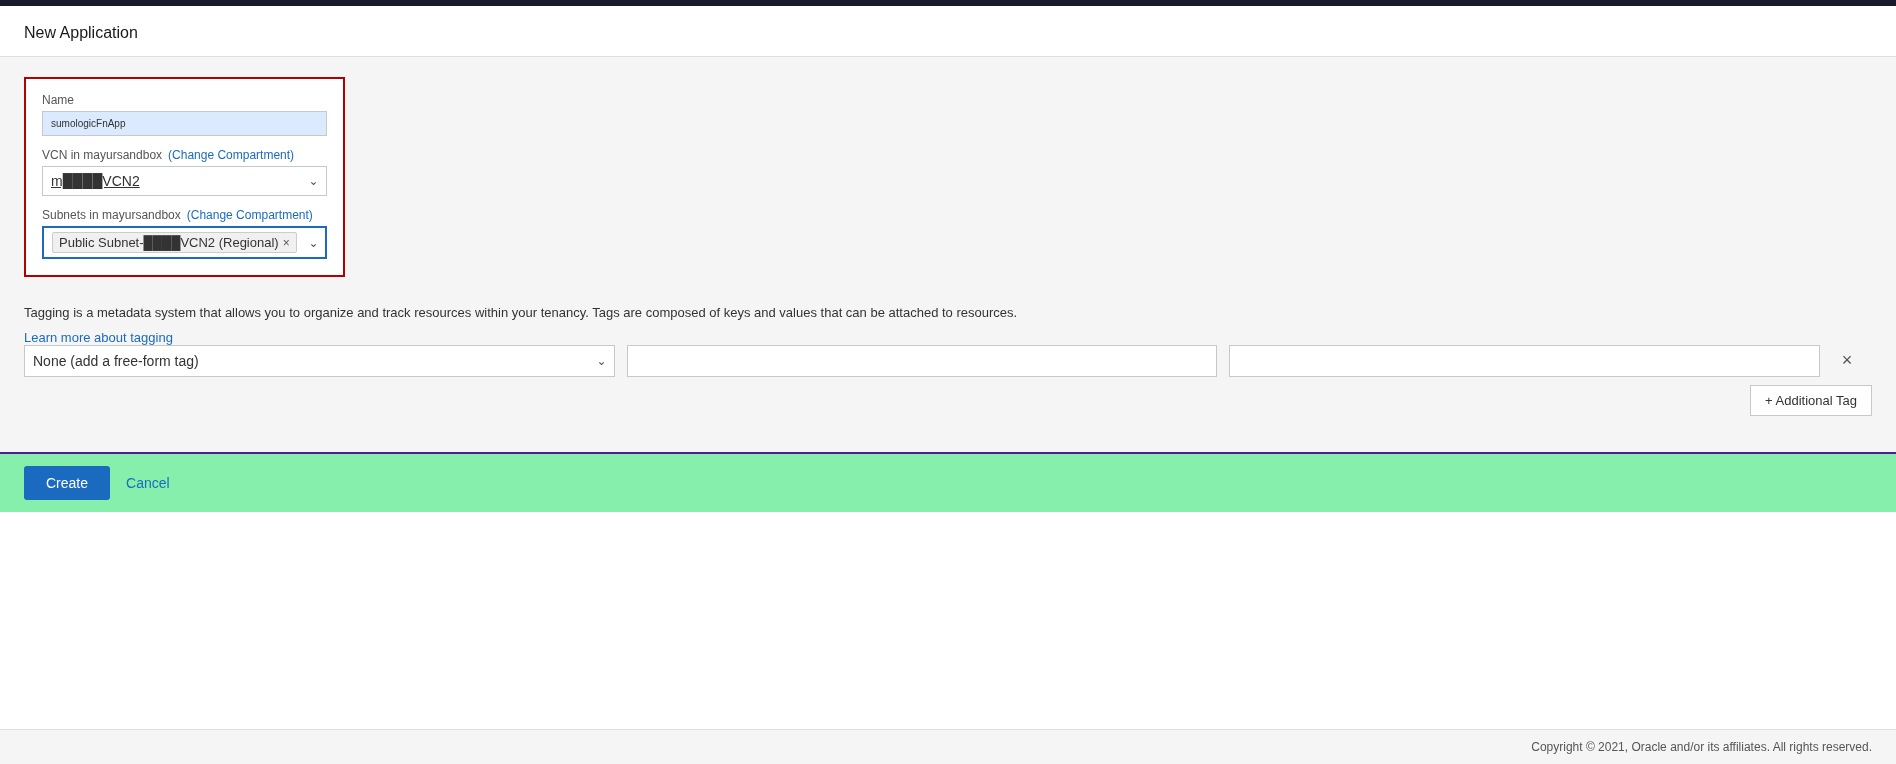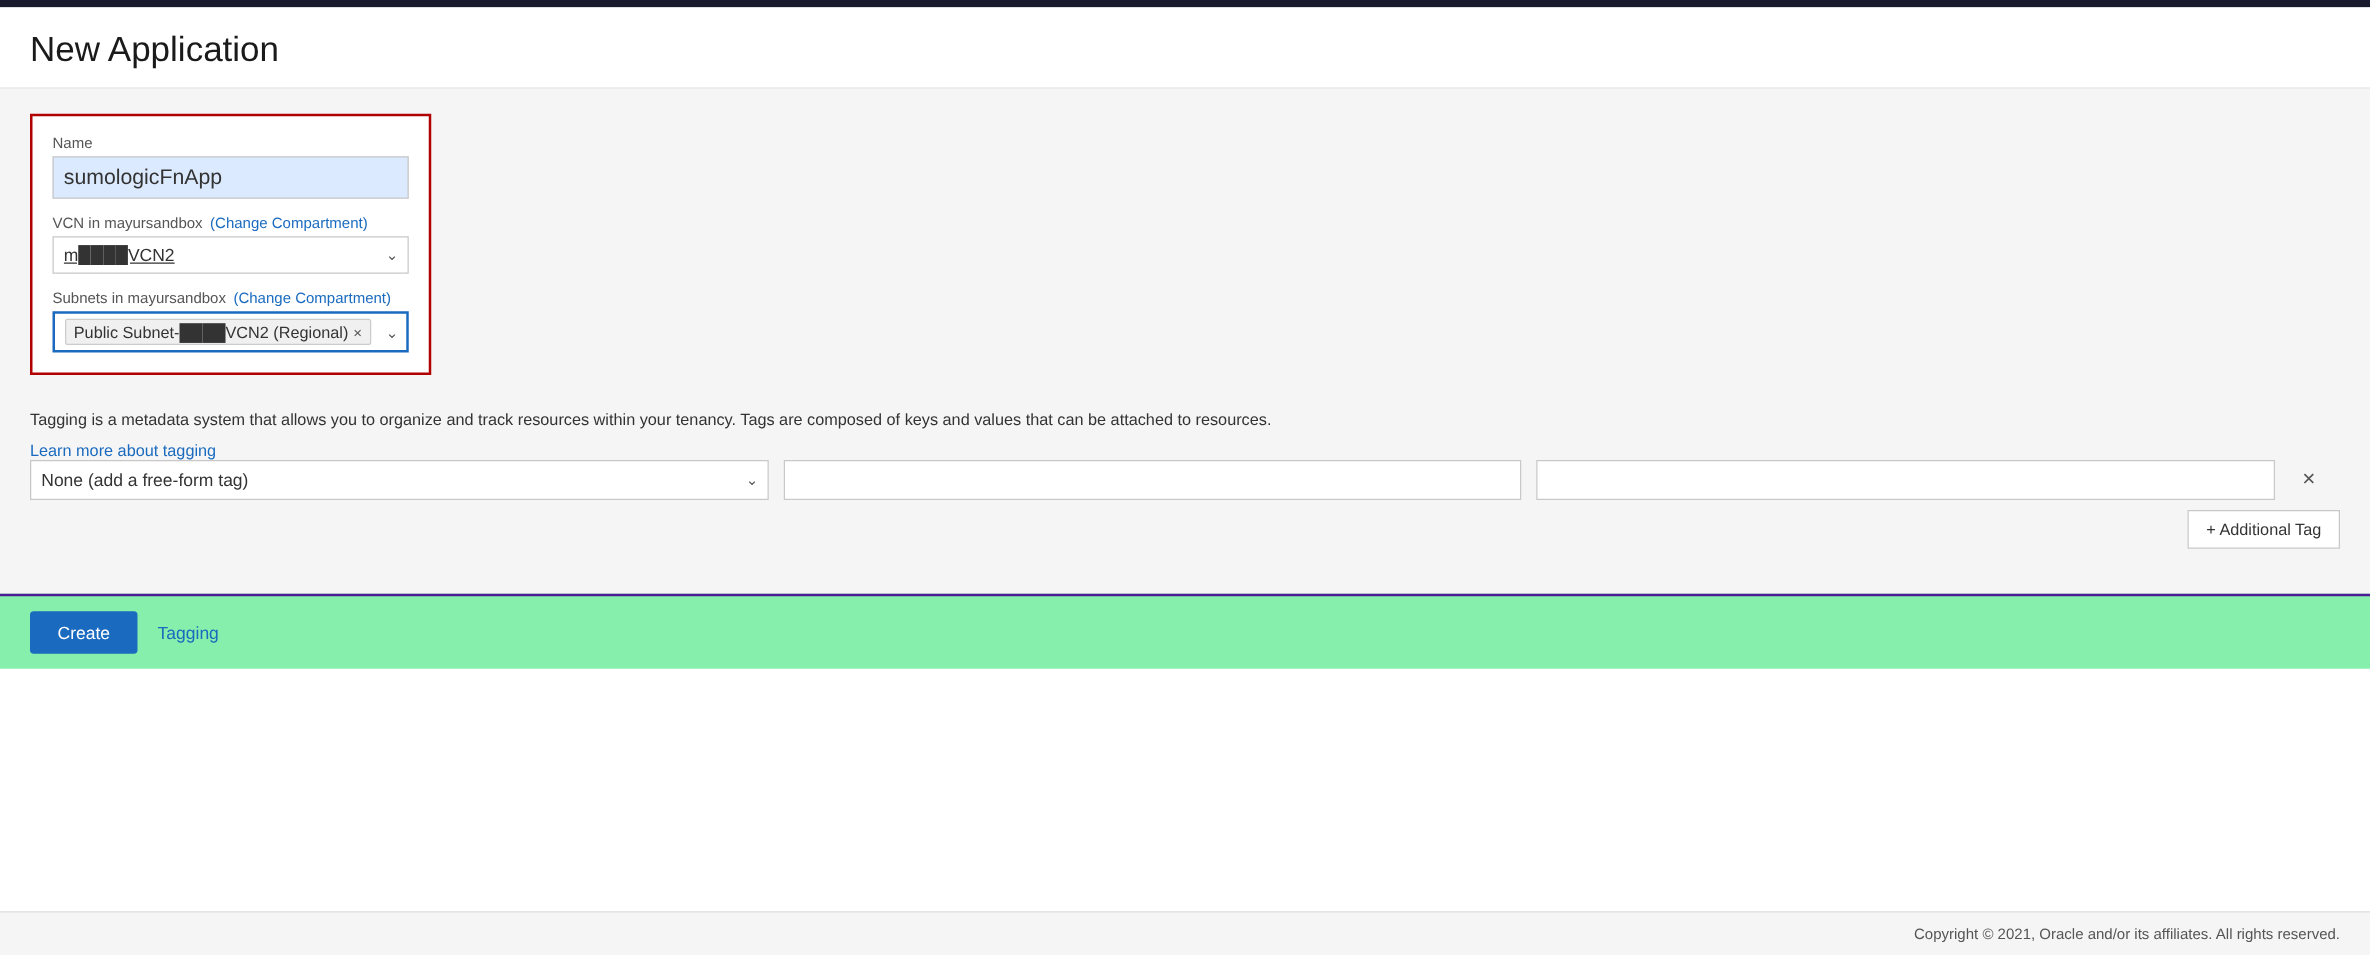--- a/index.html
+++ b/index.html
@@ -24,21 +24,21 @@
       padding: 0;
     }
 
     .page-header {
       padding: 18px 24px 14px 24px;
       border-bottom: 1px solid #e0e0e0;
       background: #fff;
     }
 
     .page-title {
-      font-size: 28px;
+      font-size: 16px;
       font-weight: 400;
       color: #1a1a1a;
     }
 
     .form-area {
       padding: 20px 24px;
       background: #f5f5f5;
       flex: 1;
     }
 
@@ -71,21 +71,21 @@
     .field-label a {
       color: #1a6bbf;
       text-decoration: none;
       font-size: 12px;
     }
 
     .text-input {
       width: 100%;
       border: 1px solid #c8c8c8;
       padding: 6px 8px;
-      font-size: 17px;
+      font-size: 10px;
       background: #dbeafe;
       outline: none;
       color: #333;
     }
 
     .select-wrapper {
       position: relative;
       width: 100%;
     }
 
@@ -364,20 +364,20 @@
       
       <div class="additional-tag-row">
         <button class="additional-tag-btn">+ Additional Tag</button>
       </div>
     </div>
 
   </div>
 
   <div class="form-actions">
     <button class="create-btn">Create</button>
-    <a href="#" class="cancel-link">Tagging</a>
+    <a href="#" class="cancel-link">Cancel</a>
   </div>
 
 </div>
 
 <div class="page-footer">
   <span>Copyright © 2021, Oracle and/or its affiliates. All rights reserved.</span>
 </div>
 
 </body></html>

